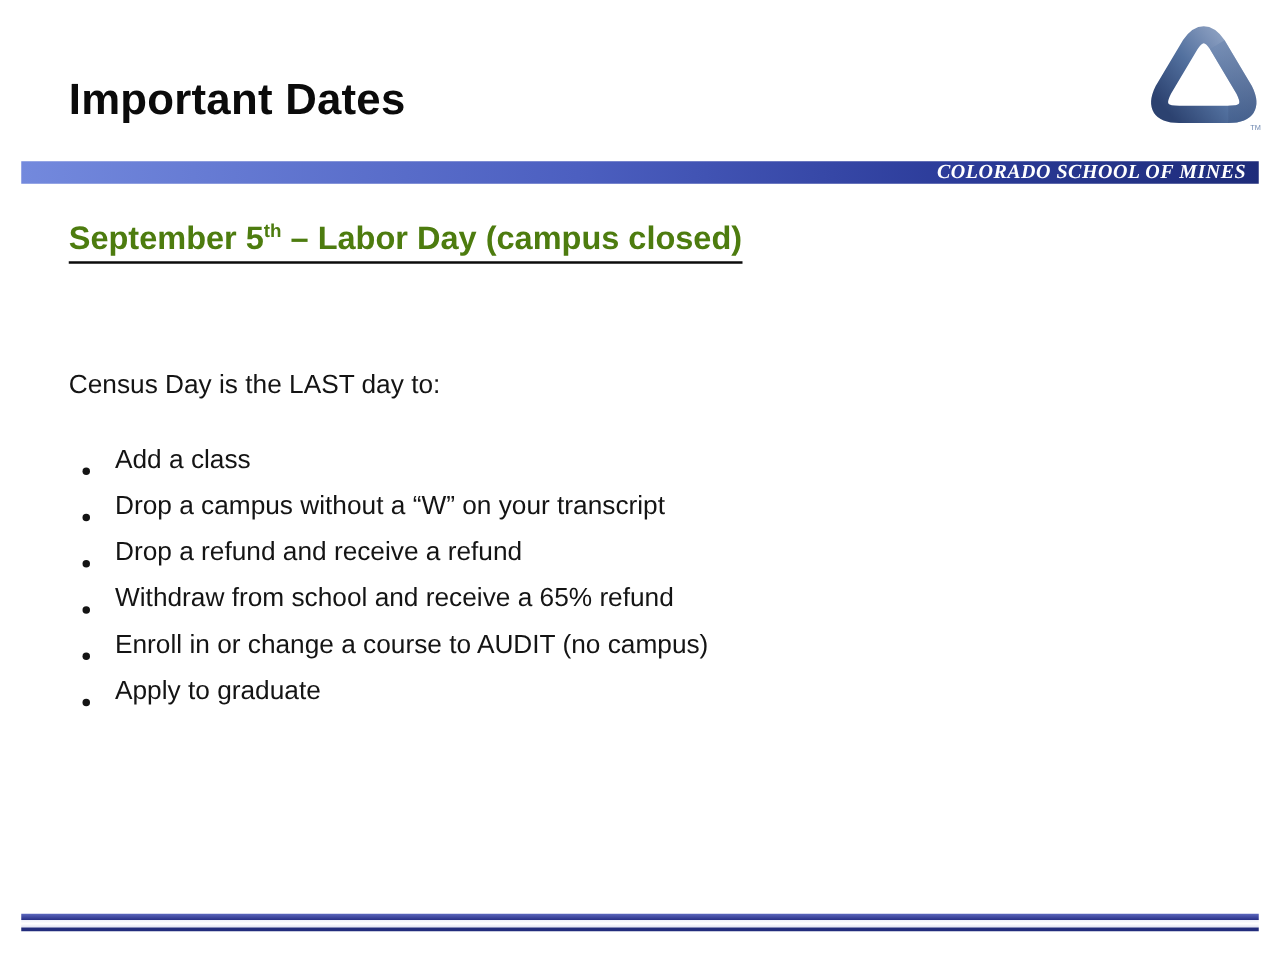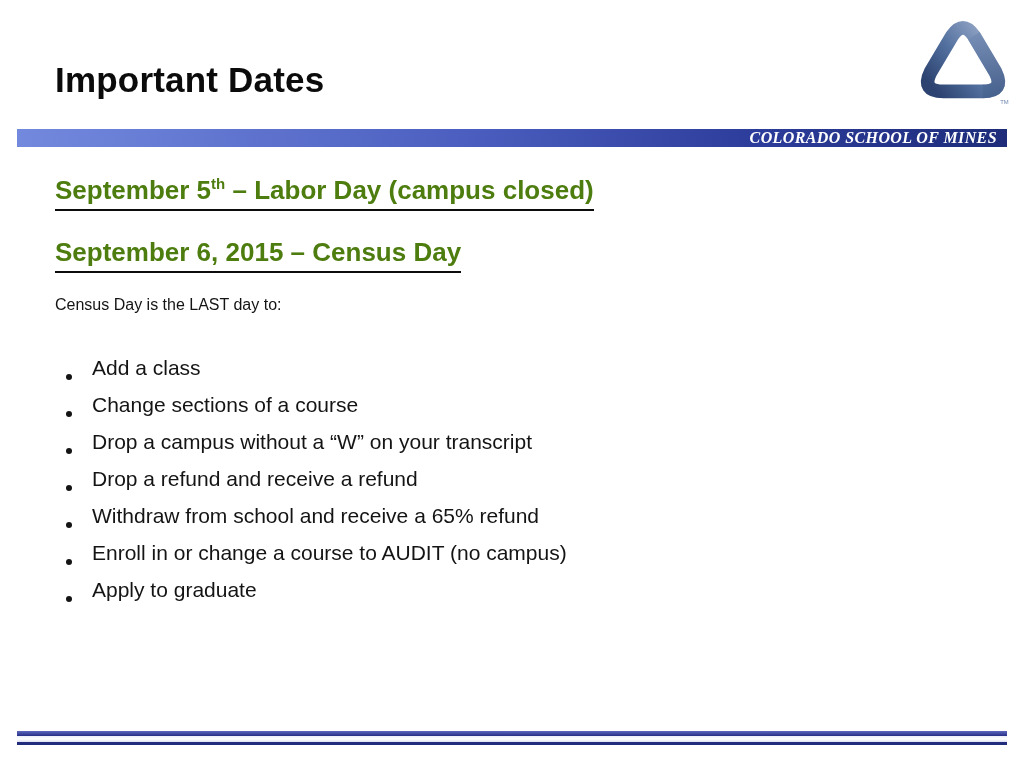--- a/index.html
+++ b/index.html
@@ -47,21 +47,21 @@
     display: inline-block;
     border-bottom: 2px solid #0c0c0c;
     padding-bottom: 3px;
   }
   .heading sup { font-size: 15px; vertical-align: super; line-height: 0; }
   .heading-1 { top: 175px; }
   .heading-2 { top: 237px; }
 
   .intro {
     position: absolute; left: 55px; top: 295px;
-    font-size: 16px; font-weight: 400; color: #141414;
+    font-size: 21px; font-weight: 400; color: #141414;
     line-height: 1.2;
   }
 
   .bullet-list {
     position: absolute; left: 55px; top: 343px;
     list-style: none;
   }
   .bullet-list li {
     height: 37px;
     display: flex; align-items: flex-end;
@@ -110,34 +110,27 @@
   </div>
 
   <div class="content">
 
     <div class="heading heading-1">
       <span class="u">
         <span>September 5</span><sup>th</sup><span> – Labor Day (campus closed)</span>
       </span>
     </div>
 
-    <div class="heading heading-2">
-      <span class="u">September 6, 2015 – Census Day</span>
-    </div>
 
     <div class="intro">Census Day is the LAST day to:</div>
 
     <ul class="bullet-list">
       <li>
         <span class="bullet-dot"></span>
         <span>Add a class</span>
-      </li>
-      <li>
-        <span class="bullet-dot"></span>
-        <span>Change sections of a course</span>
       </li>
       <li>
         <span class="bullet-dot"></span>
         <span>Drop a campus without a “W” on your transcript</span>
       </li>
       <li>
         <span class="bullet-dot"></span>
         <span>Drop a refund and receive a refund</span>
       </li>
       <li>

